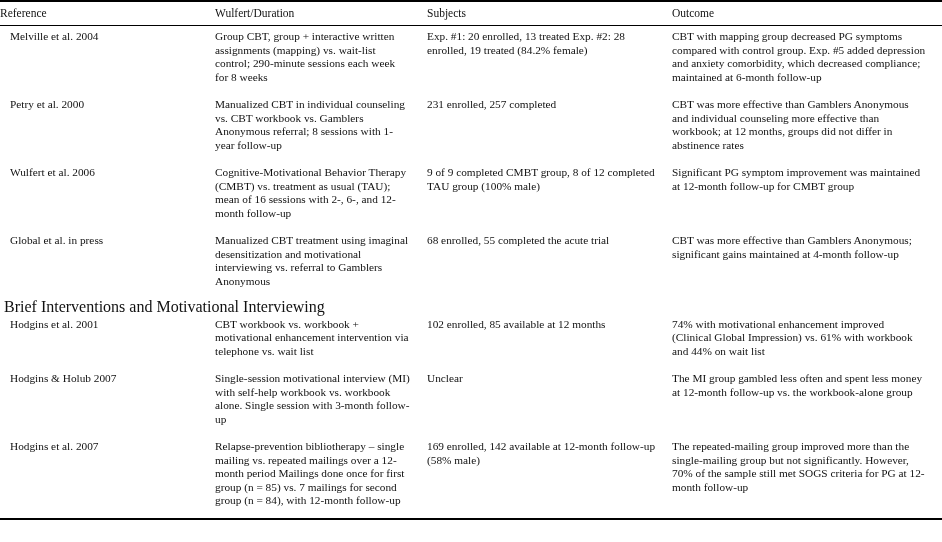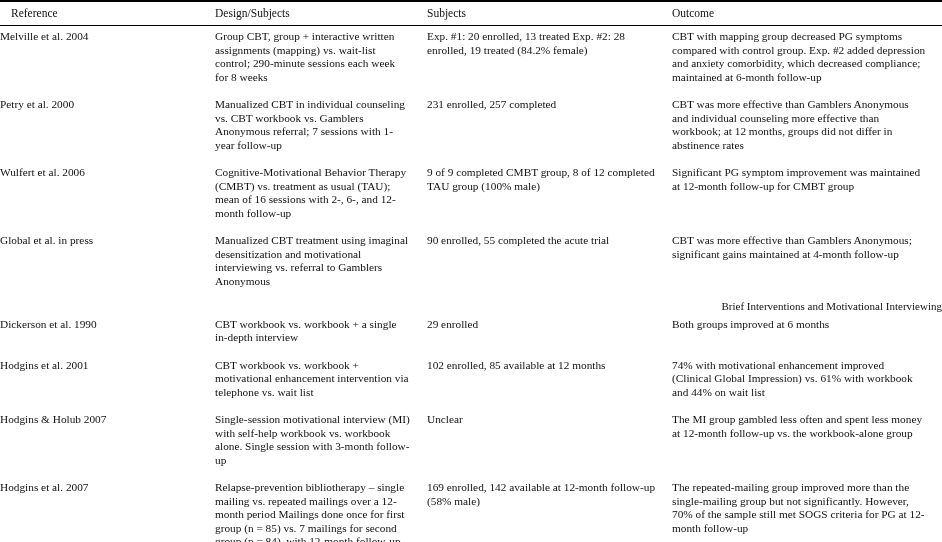--- a/index.html
+++ b/index.html
@@ -31,88 +31,81 @@
   col.c-out  { width: 270px; }
   thead th {
     text-align: left;
     font-weight: normal;
     font-size: 11.5px;
     line-height: 13px;
     padding: 5px 14px 5px 0;
     border-bottom: 1px solid #000;
     vertical-align: bottom;
   }
-  thead th:first-child { padding-left: 11px; }
+  thead th:first-child { padding-left: 0; }
   tbody td.cell {
     vertical-align: top;
     font-size: 11.3px;
     line-height: 13.5px;
     padding: 4px 16px 10px 0;
   }
-  tbody td.cell.col-0 { }
+  tbody td.cell.col-0 { padding-left: 10px; }
   tbody td.section-cell {
-    font-size: 11px;
+    font-size: 16px;
     line-height: 13.5px;
     padding: 2px 0 0 4px;
     vertical-align: top;
-    text-align: right;
   }
 </style>
 </head>
 <body>
 
 <div class="table-wrap">
   <table class="study-table">
     <colgroup>
       <col class="c-ref">
       <col class="c-des">
       <col class="c-sub">
       <col class="c-out">
     </colgroup>
     <thead>
       <tr>
         <th>Reference</th>
-        <th>Design/Subjects</th>
+        <th>Wulfert/Duration</th>
         <th>Subjects</th>
         <th>Outcome</th>
       </tr>
     </thead>
     <tbody>
         <tr>
           <td class="cell col-0">Melville et al. 2004</td>
           <td class="cell col-1">Group CBT, group + interactive written assignments (mapping) vs. wait-list control; 290-minute sessions each week for 8 weeks</td>
           <td class="cell col-2">Exp. #1: 20 enrolled, 13 treated Exp. #2: 28 enrolled, 19 treated (84.2% female)</td>
-          <td class="cell col-3">CBT with mapping group decreased PG symptoms compared with control group. Exp. #2 added depression and anxiety comorbidity, which decreased compliance; maintained at 6-month follow-up</td>
+          <td class="cell col-3">CBT with mapping group decreased PG symptoms compared with control group. Exp. #5 added depression and anxiety comorbidity, which decreased compliance; maintained at 6-month follow-up</td>
         </tr>
         <tr>
           <td class="cell col-0">Petry et al. 2000</td>
-          <td class="cell col-1">Manualized CBT in individual counseling vs. CBT workbook vs. Gamblers Anonymous referral; 7 sessions with 1-year follow-up</td>
+          <td class="cell col-1">Manualized CBT in individual counseling vs. CBT workbook vs. Gamblers Anonymous referral; 8 sessions with 1-year follow-up</td>
           <td class="cell col-2">231 enrolled, 257 completed</td>
           <td class="cell col-3">CBT was more effective than Gamblers Anonymous and individual counseling more effective than workbook; at 12 months, groups did not differ in abstinence rates</td>
         </tr>
         <tr>
           <td class="cell col-0">Wulfert et al. 2006</td>
           <td class="cell col-1">Cognitive-Motivational Behavior Therapy (CMBT) vs. treatment as usual (TAU); mean of 16 sessions with 2-, 6-, and 12-month follow-up</td>
           <td class="cell col-2">9 of 9 completed CMBT group, 8 of 12 completed TAU group (100% male)</td>
           <td class="cell col-3">Significant PG symptom improvement was maintained at 12-month follow-up for CMBT group</td>
         </tr>
         <tr>
           <td class="cell col-0">Global et al. in press</td>
           <td class="cell col-1">Manualized CBT treatment using imaginal desensitization and motivational interviewing vs. referral to Gamblers Anonymous</td>
-          <td class="cell col-2">90 enrolled, 55 completed the acute trial</td>
+          <td class="cell col-2">68 enrolled, 55 completed the acute trial</td>
           <td class="cell col-3">CBT was more effective than Gamblers Anonymous; significant gains maintained at 4-month follow-up</td>
         </tr>
         <tr>
           <td colspan="4" class="section-cell">Brief Interventions and Motivational Interviewing</td>
-        </tr>
-        <tr>
-          <td class="cell col-0">Dickerson et al. 1990</td>
-          <td class="cell col-1">CBT workbook vs. workbook + a single in-depth interview</td>
-          <td class="cell col-2">29 enrolled</td>
-          <td class="cell col-3">Both groups improved at 6 months</td>
         </tr>
         <tr>
           <td class="cell col-0">Hodgins et al. 2001</td>
           <td class="cell col-1">CBT workbook vs. workbook + motivational enhancement intervention via telephone vs. wait list</td>
           <td class="cell col-2">102 enrolled, 85 available at 12 months</td>
           <td class="cell col-3">74% with motivational enhancement improved (Clinical Global Impression) vs. 61% with workbook and 44% on wait list</td>
         </tr>
         <tr>
           <td class="cell col-0">Hodgins &amp; Holub 2007</td>
           <td class="cell col-1">Single-session motivational interview (MI) with self-help workbook vs. workbook alone. Single session with 3-month follow-up</td>

